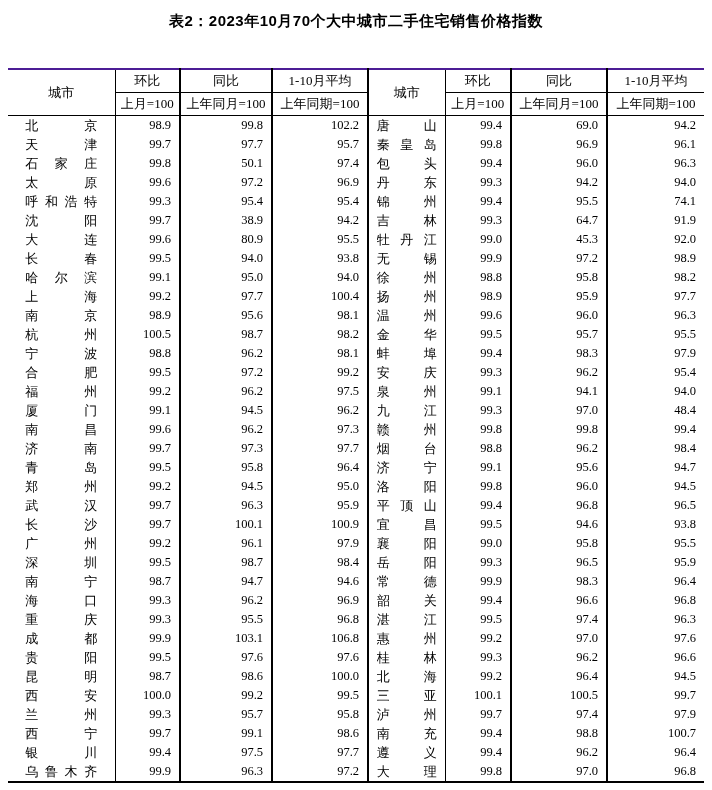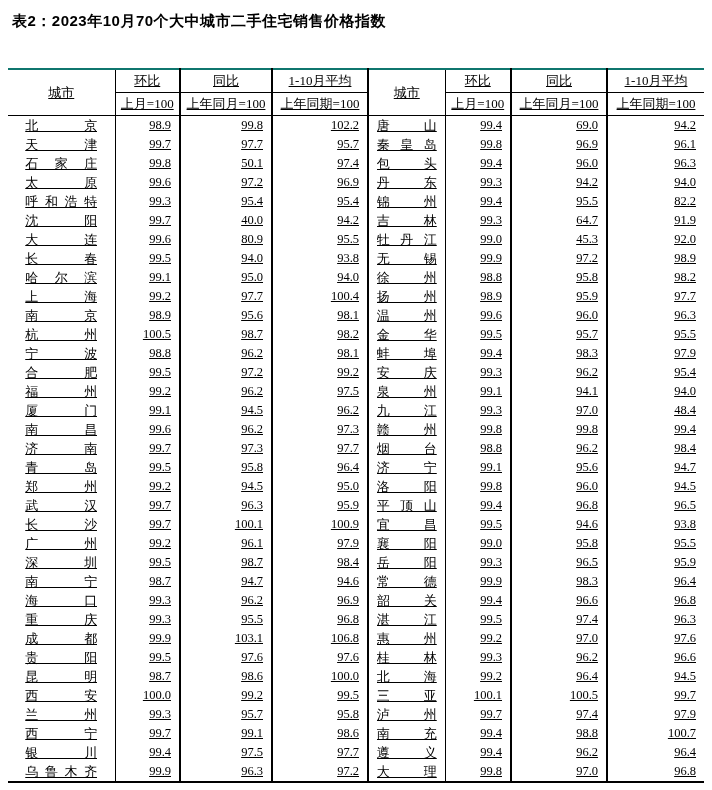--- a/index.html
+++ b/index.html
@@ -4,34 +4,34 @@
 <style>
   html, body {
     margin: 0; padding: 0;
     width: 712px; height: 790px;
     background: #ffffff;
     color: #000000;
     font-family: "Liberation Serif", serif;
     overflow: hidden;
   }
   .title {
-    margin: 12px 0 0 12px;
+    margin: 12px 0 0 0;
+    text-align: center;
     font-size: 15px;
     font-weight: bold;
     letter-spacing: 0.5px;
     font-family: "Liberation Sans", sans-serif;
   }
   table.idx {
     border-collapse: collapse;
     table-layout: fixed;
     width: 696px;
     margin: 37px 8px 0 8px;
-    border-top: 2px solid #0f766e;
+    border-top: 2px solid #4c1d95;
     border-bottom: 2px solid #000;
-    text-decoration: underline;
   }
   thead th {
     font-weight: normal;
     font-size: 13px;
     height: 22px;
     padding: 0;
     text-align: center;
     vertical-align: middle;
     border-bottom: 1px solid #000;
     white-space: nowrap;
@@ -159,28 +159,28 @@
             <span class="city-name w-left">呼 和 浩 特</span>
           </td>
           <td class="c2 num">99.3</td>
           <td class="c3 num">95.4</td>
           <td class="c4 num">95.4</td>
           <td class="c5 city-cell">
             <span class="city-name w-right">锦 州</span>
           </td>
           <td class="c6 num">99.4</td>
           <td class="c7 num">95.5</td>
-          <td class="c8 num">82.2</td>
+          <td class="c8 num">74.1</td>
         </tr>
         <tr>
           <td class="c1 city-cell">
             <span class="city-name w-left">沈 阳</span>
           </td>
           <td class="c2 num">99.7</td>
-          <td class="c3 num">40.0</td>
+          <td class="c3 num">38.9</td>
           <td class="c4 num">94.2</td>
           <td class="c5 city-cell">
             <span class="city-name w-right">吉 林</span>
           </td>
           <td class="c6 num">99.3</td>
           <td class="c7 num">64.7</td>
           <td class="c8 num">91.9</td>
         </tr>
         <tr>
           <td class="c1 city-cell">

